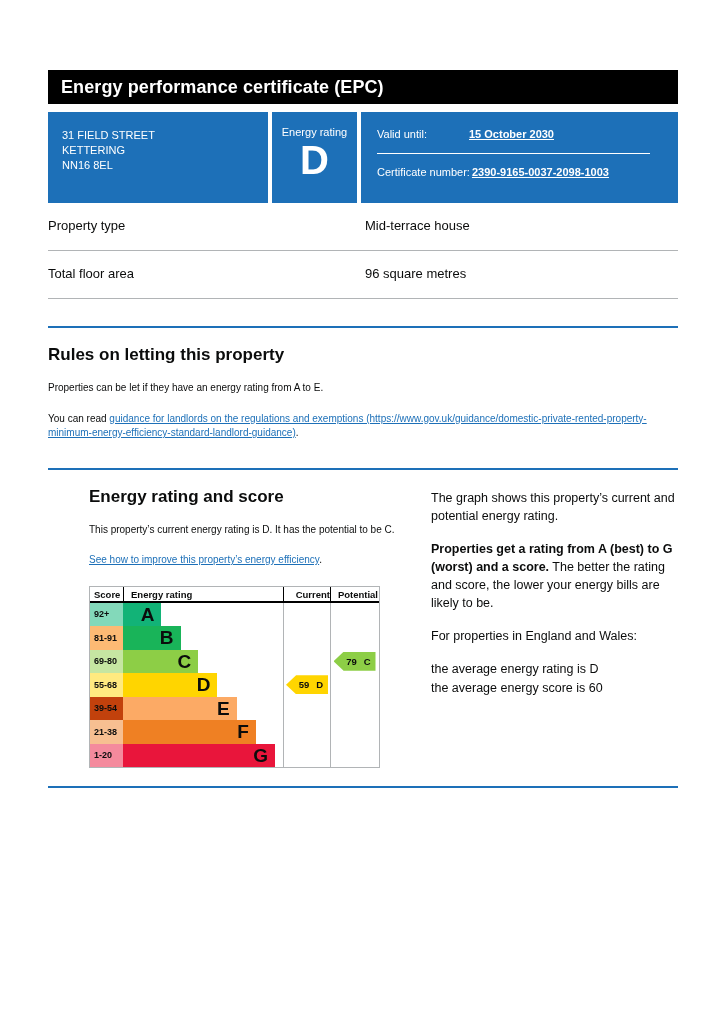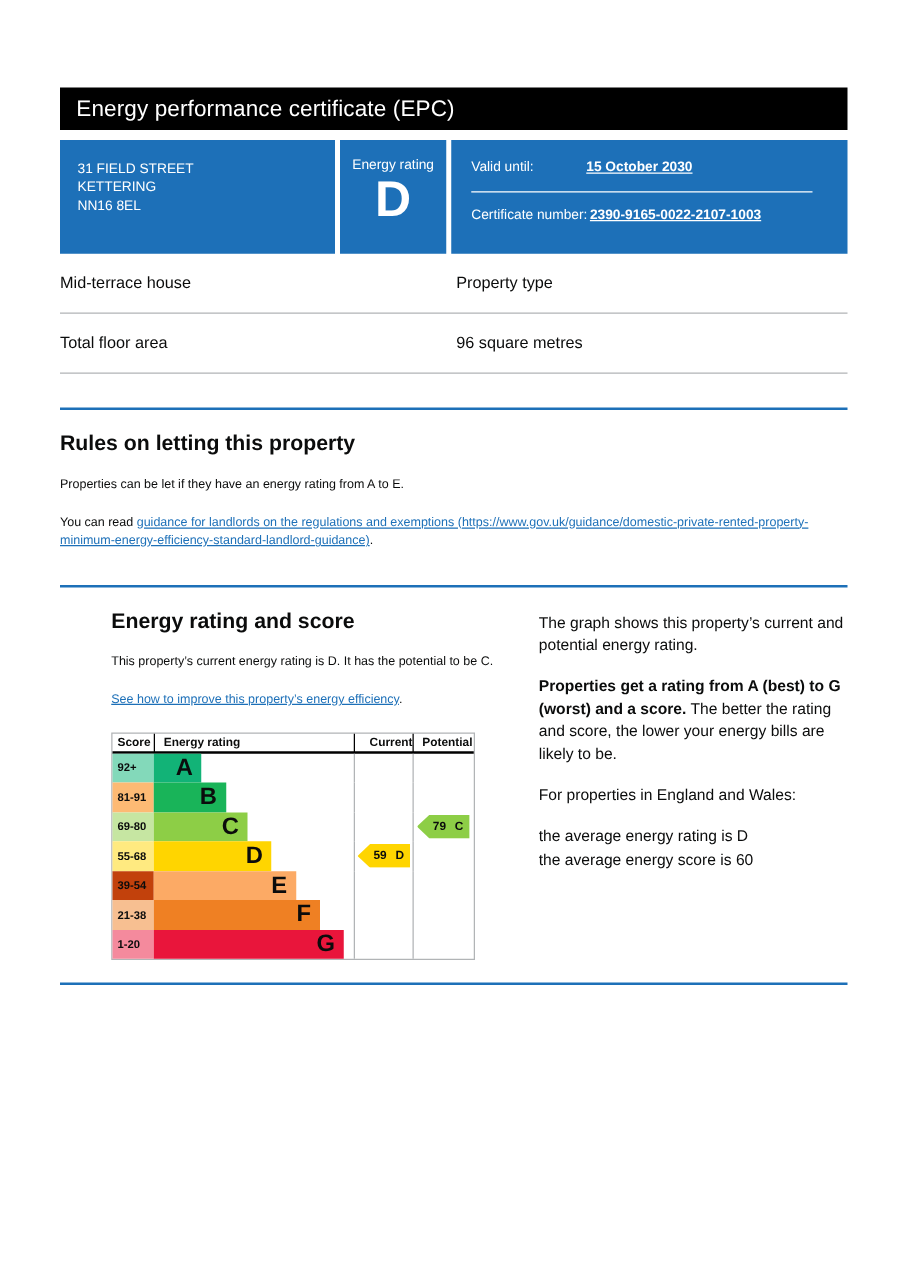--- a/index.html
+++ b/index.html
@@ -6,21 +6,21 @@
     --blue:#1d70b8; --link:#1d70b8; --rule:#1d70b8;
     --line:#b1b4b6; --text:#0b0c0c;
   }
   *{margin:0;padding:0;box-sizing:border-box;}
   html,body{background:#fff;}
   body{font-family:"Liberation Sans","DejaVu Sans",sans-serif;color:var(--text);}
   .page{width:726px;height:1024px;background:#fff;overflow:hidden;padding:70px 48px 0 48px;}
 
   
   .black-banner{background:#000;color:#fff;height:34px;display:flex;align-items:center;padding-left:13px;}
-  .black-banner h1{font-size:18px;font-weight:normal;letter-spacing:.1px;}
+  .black-banner h1{font-size:18px;font-weight:bold;letter-spacing:.1px;}
 
   
   .summary-box{display:flex;gap:4px;margin-top:8px;height:91px;}
   .summary-cell{background:var(--blue);color:#fff;}
   .cell-address{width:220px;padding:16px 0 0 14px;font-size:11px;line-height:15px;}
   .cell-rating{width:85px;text-align:center;padding-top:14px;}
   .cell-rating .rating-label{font-size:11px;}
   .cell-rating .rating-letter{font-size:40px;font-weight:bold;line-height:44px;}
   .cell-validity{flex:1;padding:16px 16px 0 16px;font-size:11px;}
   .validity-row{display:flex;}
@@ -85,28 +85,28 @@
       <div class="rating-letter">D</div>
     </div>
     <div class="summary-cell cell-validity">
       <div class="validity-row">
         <span class="vlabel">Valid until:</span>
         <span class="vvalue">15 October 2030</span>
       </div>
       <hr class="white-line">
       <div class="validity-row cert-row">
         <span class="vlabel">Certificate number:</span>
-        <span class="vvalue">2390-9165-0022-2107-1003</span>
+        <span class="vvalue">2390-9165-0037-2098-1003</span>
       </div>
     </div>
   </div>
 
   <div class="fact-row">
+    <span>Property type</span>
     <span>Mid-terrace house</span>
-    <span>Property type</span>
   </div>
   <div class="fact-row">
     <span>Total floor area</span>
     <span>96 square metres</span>
   </div>
 
   <hr class="blue-rule">
 
   <div class="rules-section">
     <h2>Rules on letting this property</h2>

